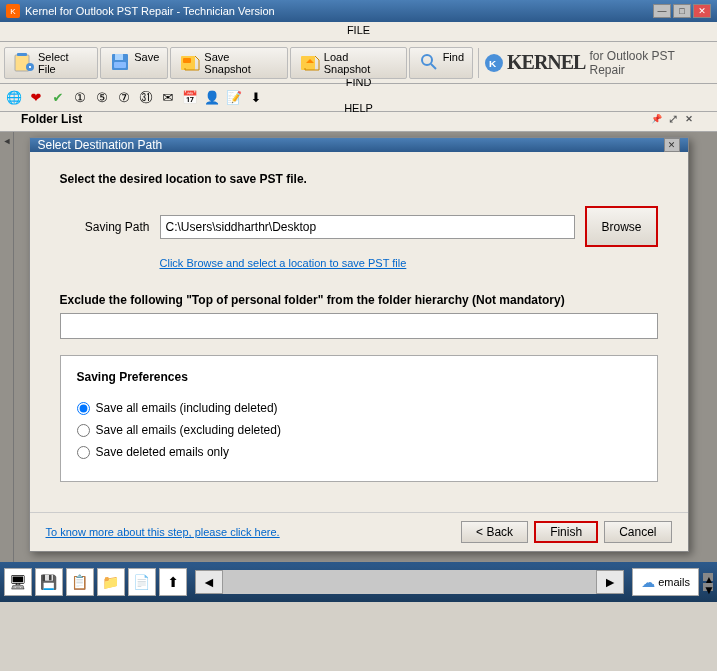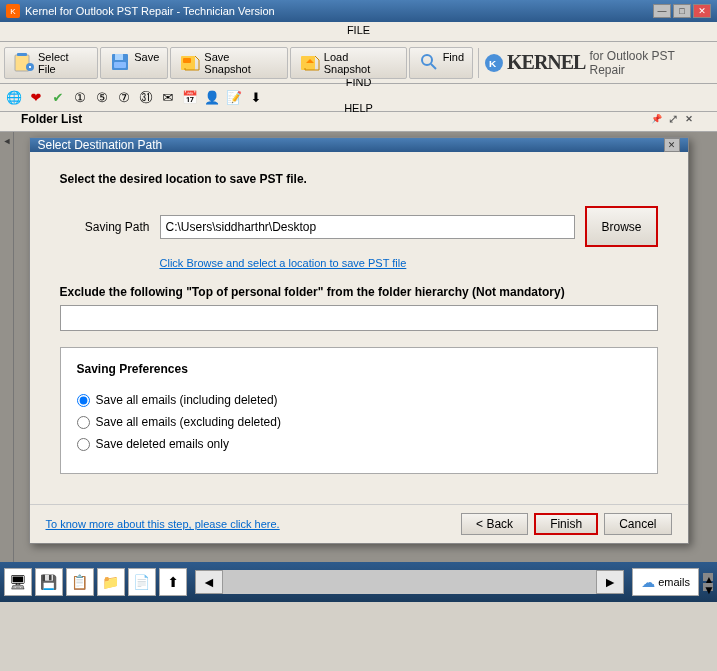--- a/index.html
+++ b/index.html
@@ -139,21 +139,21 @@
     .browse-btn {
       height: 41px;
       padding: 0 14px;
       background: linear-gradient(to bottom, #f5f3ef, #ddd8cf);
       border: 2px solid #cc0000;
       cursor: pointer;
       font-size: 12px;
       font-family: inherit;
     }
 
-    .browse-hint { font-size: 11px; color: #0066cc; margin-left: 100px; margin-bottom: 16px; text-decoration: underline; cursor: pointer; }
+    .browse-hint { font-size: 11px; color: #0066cc; margin-left: 100px; margin-bottom: 24px; text-decoration: underline; cursor: pointer; }
 
     .exclude-label { font-size: 12px; color: #000; font-weight: bold; margin-bottom: 6px; }
     .exclude-input {
       width: 100%;
       height: 26px;
       border: 1px solid #999;
       background: white;
       margin-bottom: 16px;
     }
 

